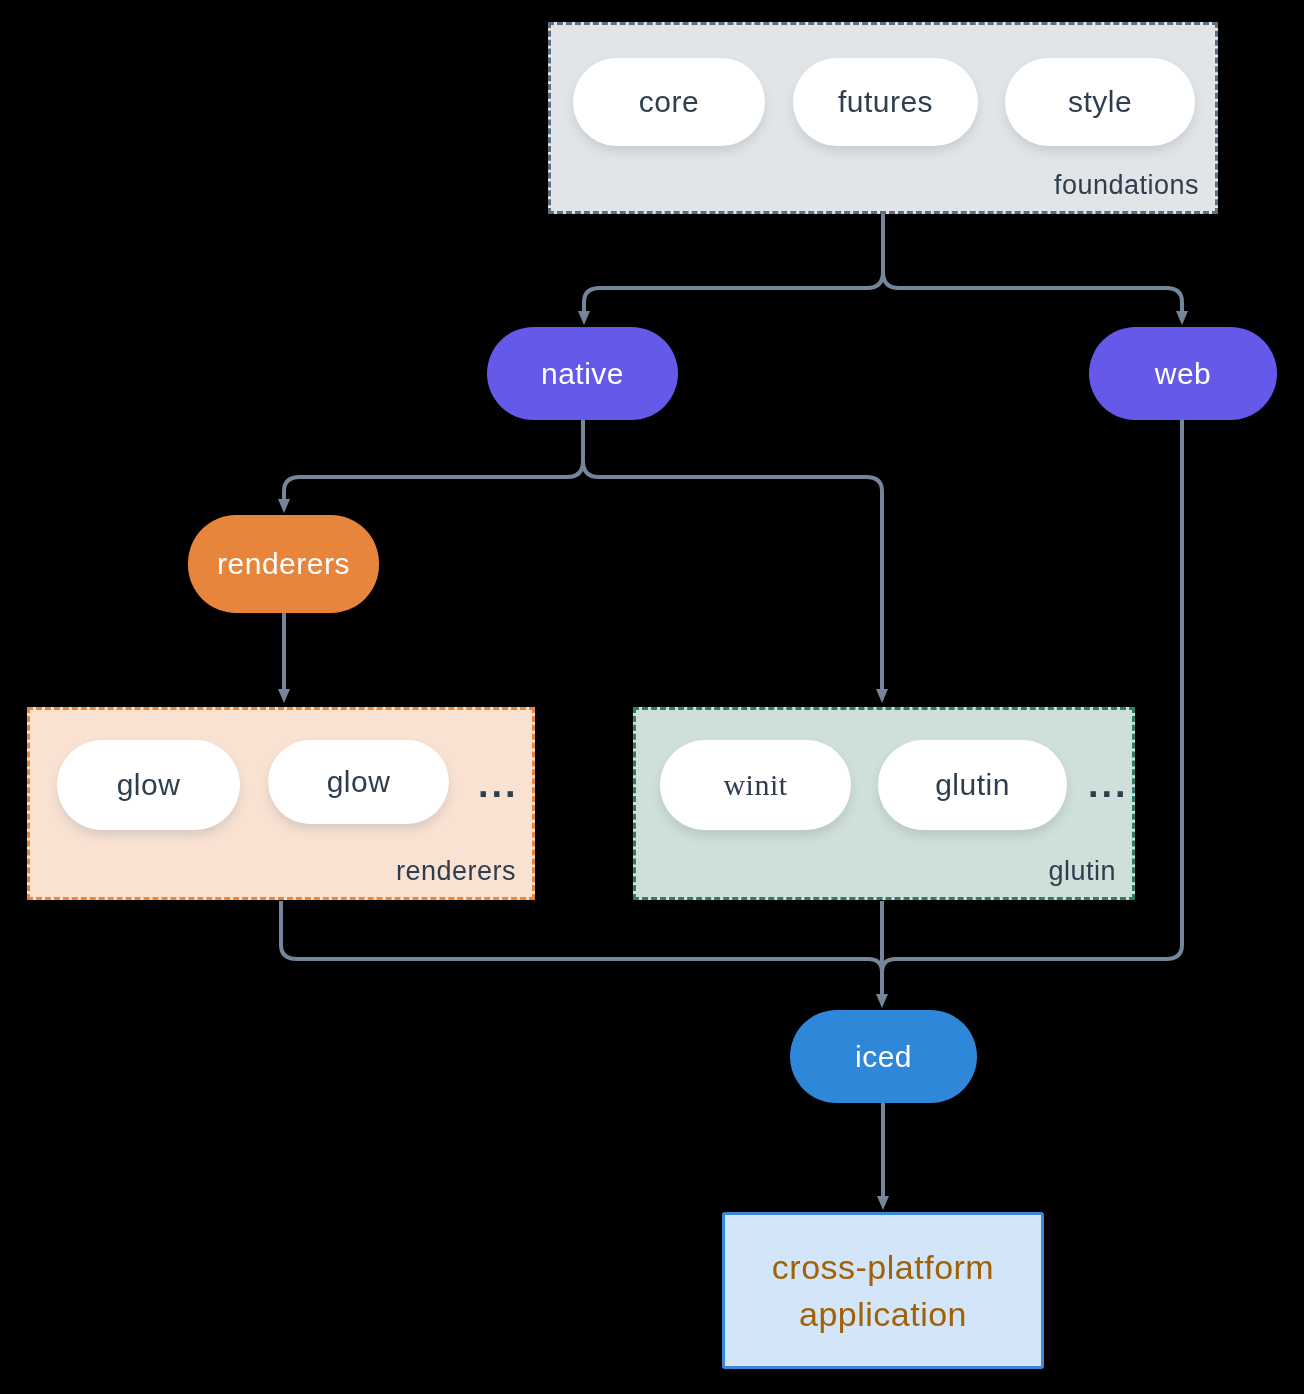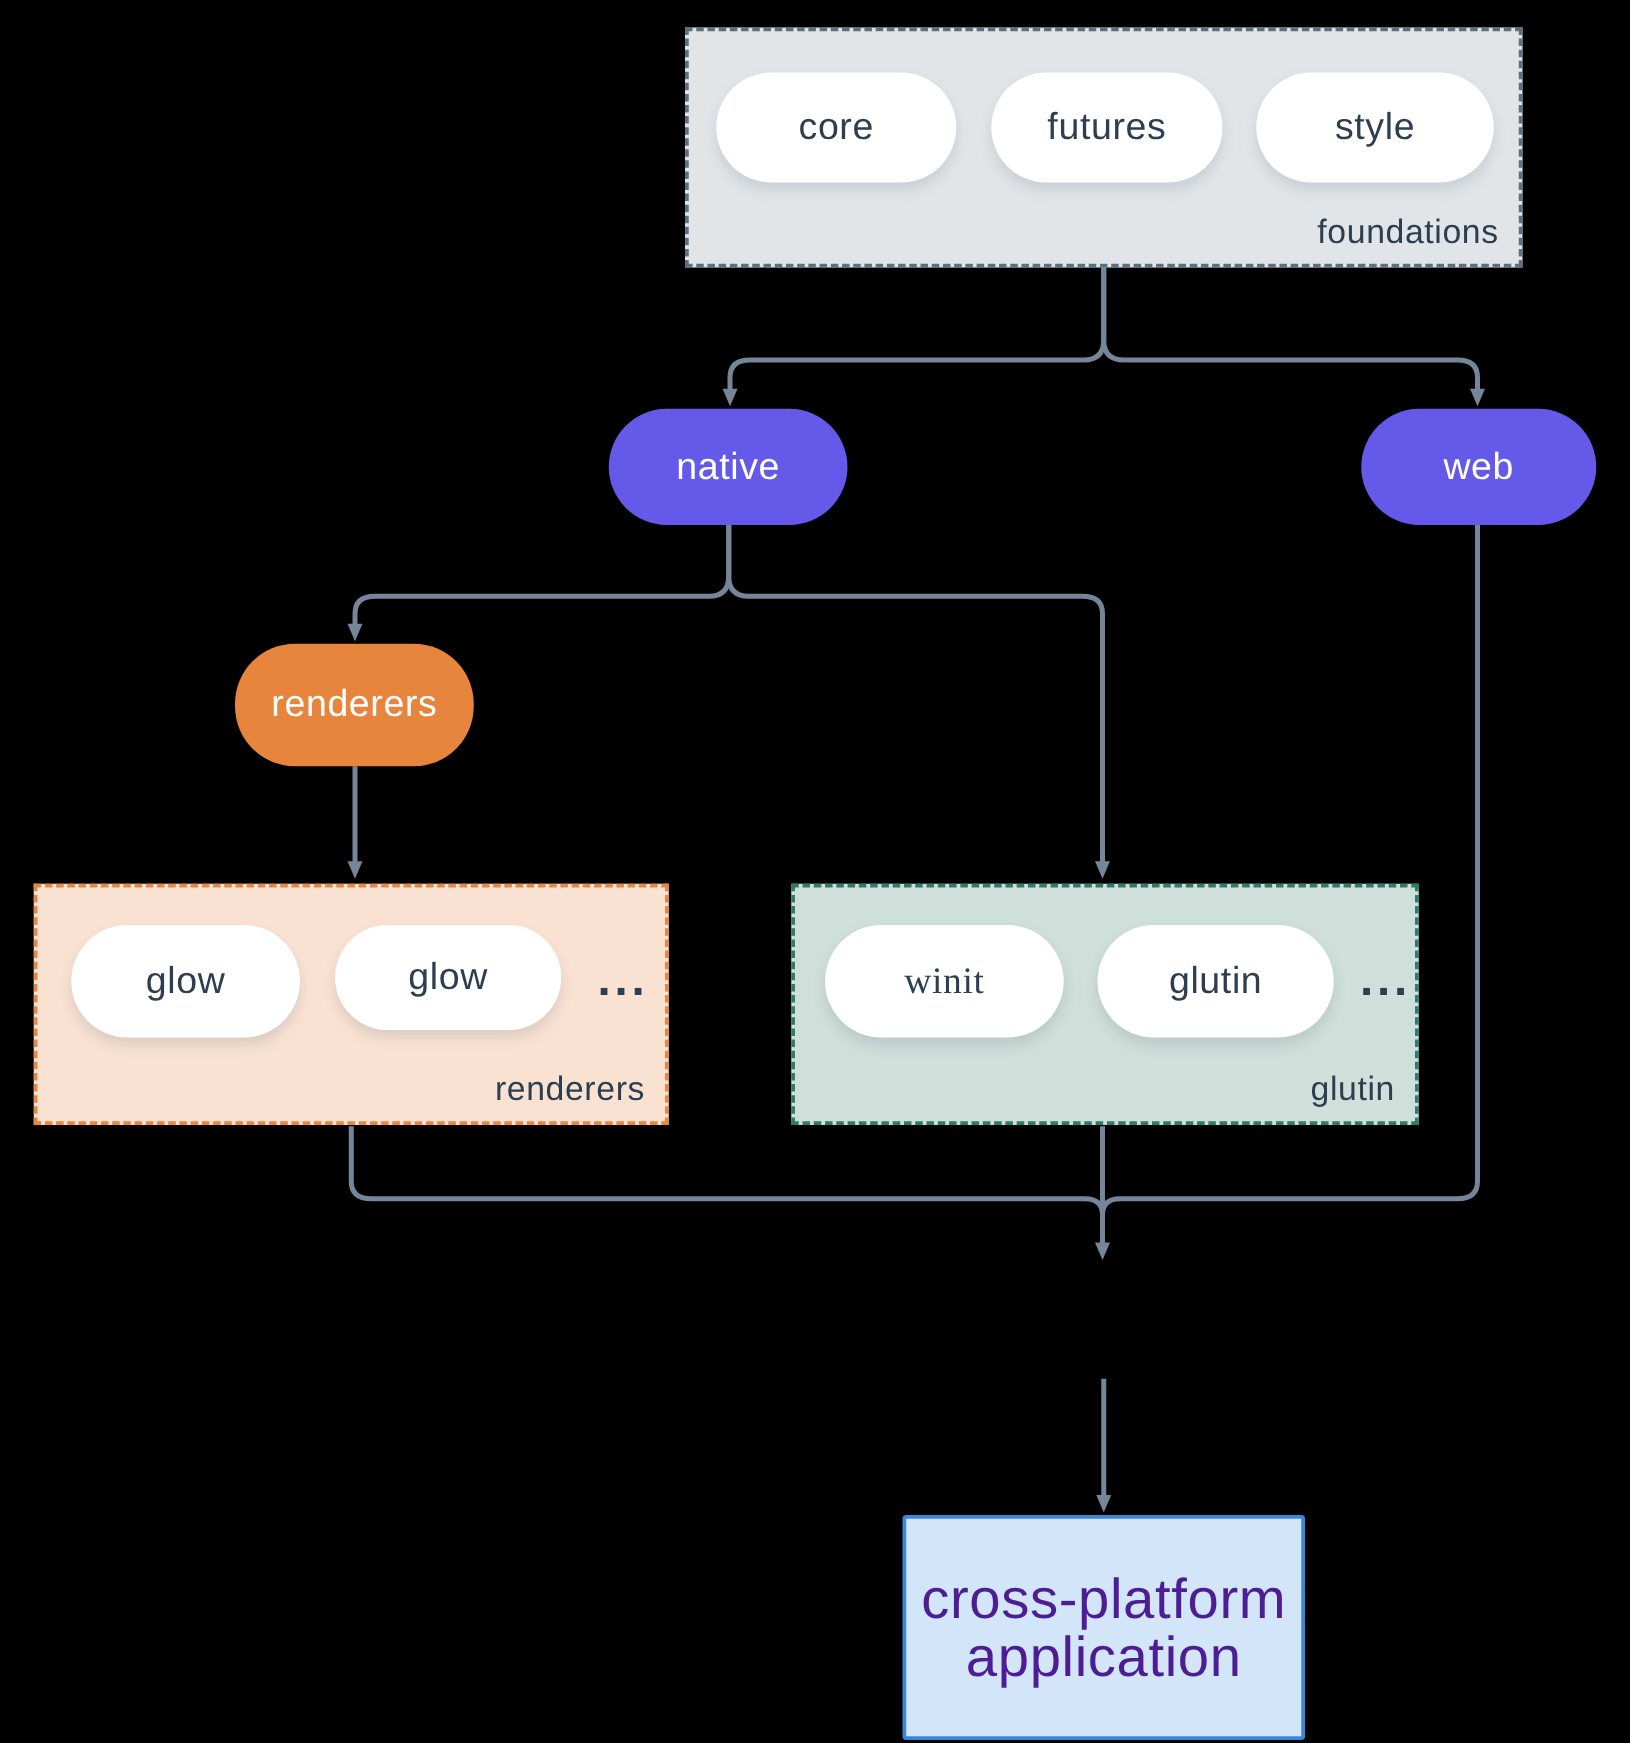--- a/index.html
+++ b/index.html
@@ -39,24 +39,24 @@
   
   .p-winit{left:24px;top:30px;width:191px;height:90px;font-family:Liberation Serif, serif;}
   .p-glutin{left:242px;top:30px;width:189px;height:90px;}
   .ell-shells{left:452px;}
   
   .p-native{left:487px;top:327px;width:191px;height:93px;}
   .p-web{left:1089px;top:327px;width:188px;height:93px;}
   .p-graphics{left:188px;top:515px;width:191px;height:98px;}
   .p-iced{left:790px;top:1010px;width:187px;height:93px;}
   .app-box{
-    position:absolute;left:722px;top:1212px;width:322px;height:180px;box-sizing:border-box;
+    position:absolute;left:722px;top:1212px;width:322px;height:157px;box-sizing:border-box;
     background:#d3e5f8;border:3px solid #3a87d8;border-radius:3px;
     display:flex;flex-direction:column;align-items:center;justify-content:center;
-    font-size:45px;line-height:47px;color:#4c1d95;letter-spacing:.5px;
+    font-size:34px;line-height:47px;color:#a16207;letter-spacing:.5px;
   }
 </style>
 </head>
 <body>
 
 <div class="canvas">
 
   <svg class="edges" viewBox="0 0 1304 1394">
     <defs>
       <marker id="arrowhead" markerUnits="userSpaceOnUse" markerWidth="18" markerHeight="16" refX="4" refY="7" orient="auto">
@@ -93,19 +93,20 @@
     <div class="group-label">renderers</div>
   </div>
 
   <div class="group group-shells">
     <div class="pill pill-white p-winit">winit</div>
     <div class="pill pill-white p-glutin">glutin</div>
     <div class="ellipsis ell-shells">...</div>
     <div class="group-label">glutin</div>
   </div>
 
+  <div class="pill pill-blue p-iced">iced</div>
 
   <div class="app-box">
     <div>cross-platform</div>
     <div>application</div>
   </div>
 
 </div>
 
 </body></html>

